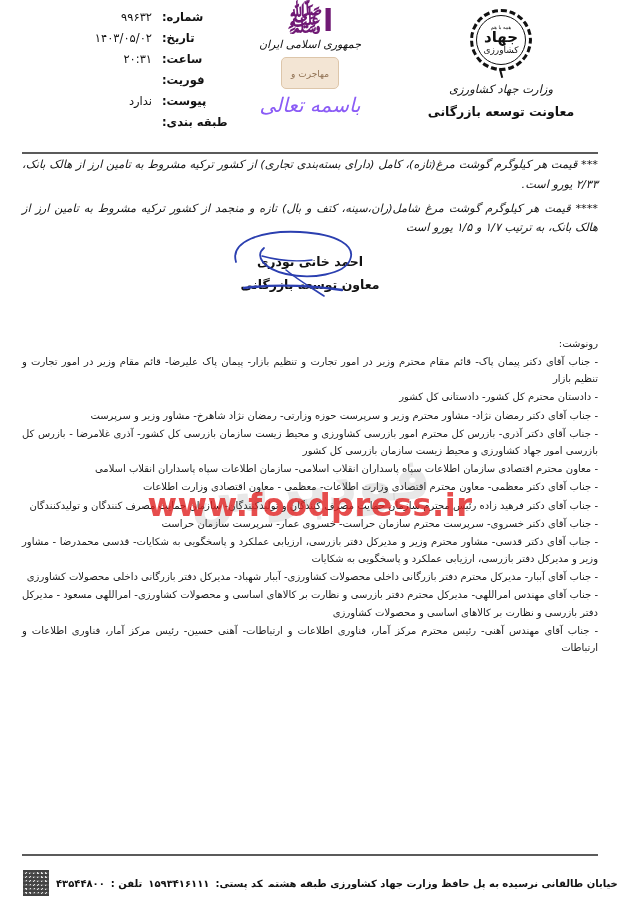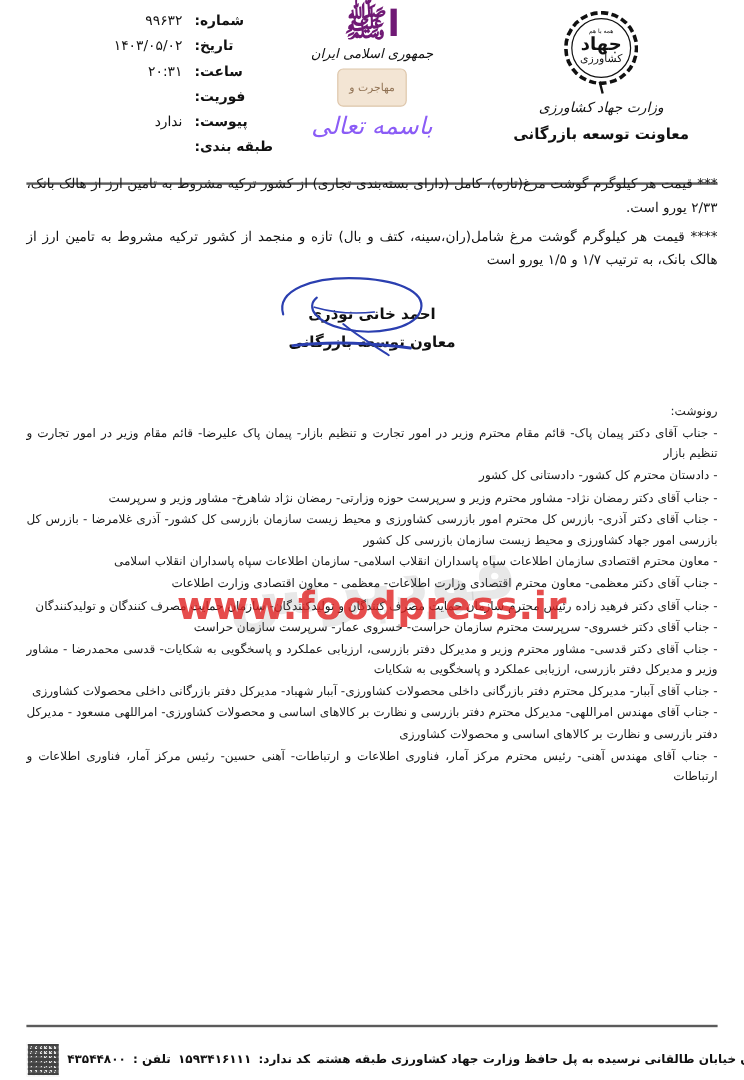--- a/index.html
+++ b/index.html
@@ -157,23 +157,24 @@
     position: absolute;
     left: 22px; right: 22px;
     top: 152px;
     height: 2px;
     background: #5b5b5b;
   }
 
   
   .body {
     position: absolute;
-    top: 144px;
+    top: 155px;
     right: 22px; left: 22px;
     direction: rtl;
+    font-style: italic;
   }
   .body p {
     margin: 0 0 4px 0;
     font-size: 11.3px;
     line-height: 1.75;
     color: #151515;
     text-align: justify;
   }
 
   
@@ -398,18 +399,18 @@
       <li>- جناب آقای مهندس آهنی- رئیس محترم مرکز آمار، فناوری اطلاعات و ارتباطات- آهنی حسین- رئیس مرکز آمار، فناوری اطلاعات و ارتباطات</li>
     </ul>
   </div>
 
   <div class="wm-fa">فودپرس</div>
   <div class="wm-red">www.foodpress.ir</div>
 
   <div class="footer-rule"></div>
   <div class="footer">
     <div class="footer-text">
-      <span>تهران خیابان طالقانی نرسیده به پل حافظ وزارت جهاد کشاورزی طبقه هشتم</span><span>کد ندارد:</span><span>۱۵۹۳۴۱۶۱۱۱</span><span>تلفن :</span><span>۴۳۵۴۴۸۰۰</span>
+      <span>تهران خیابان طالقانی نرسیده به پل حافظ وزارت جهاد کشاورزی طبقه هشتم</span><span>کد پستی:</span><span>۱۵۹۳۴۱۶۱۱۱</span><span>تلفن :</span><span>۴۳۵۴۴۸۰۰</span>
     </div>
     <div class="qr"></div>
   </div>
 
 </div>
 
 </body></html>

